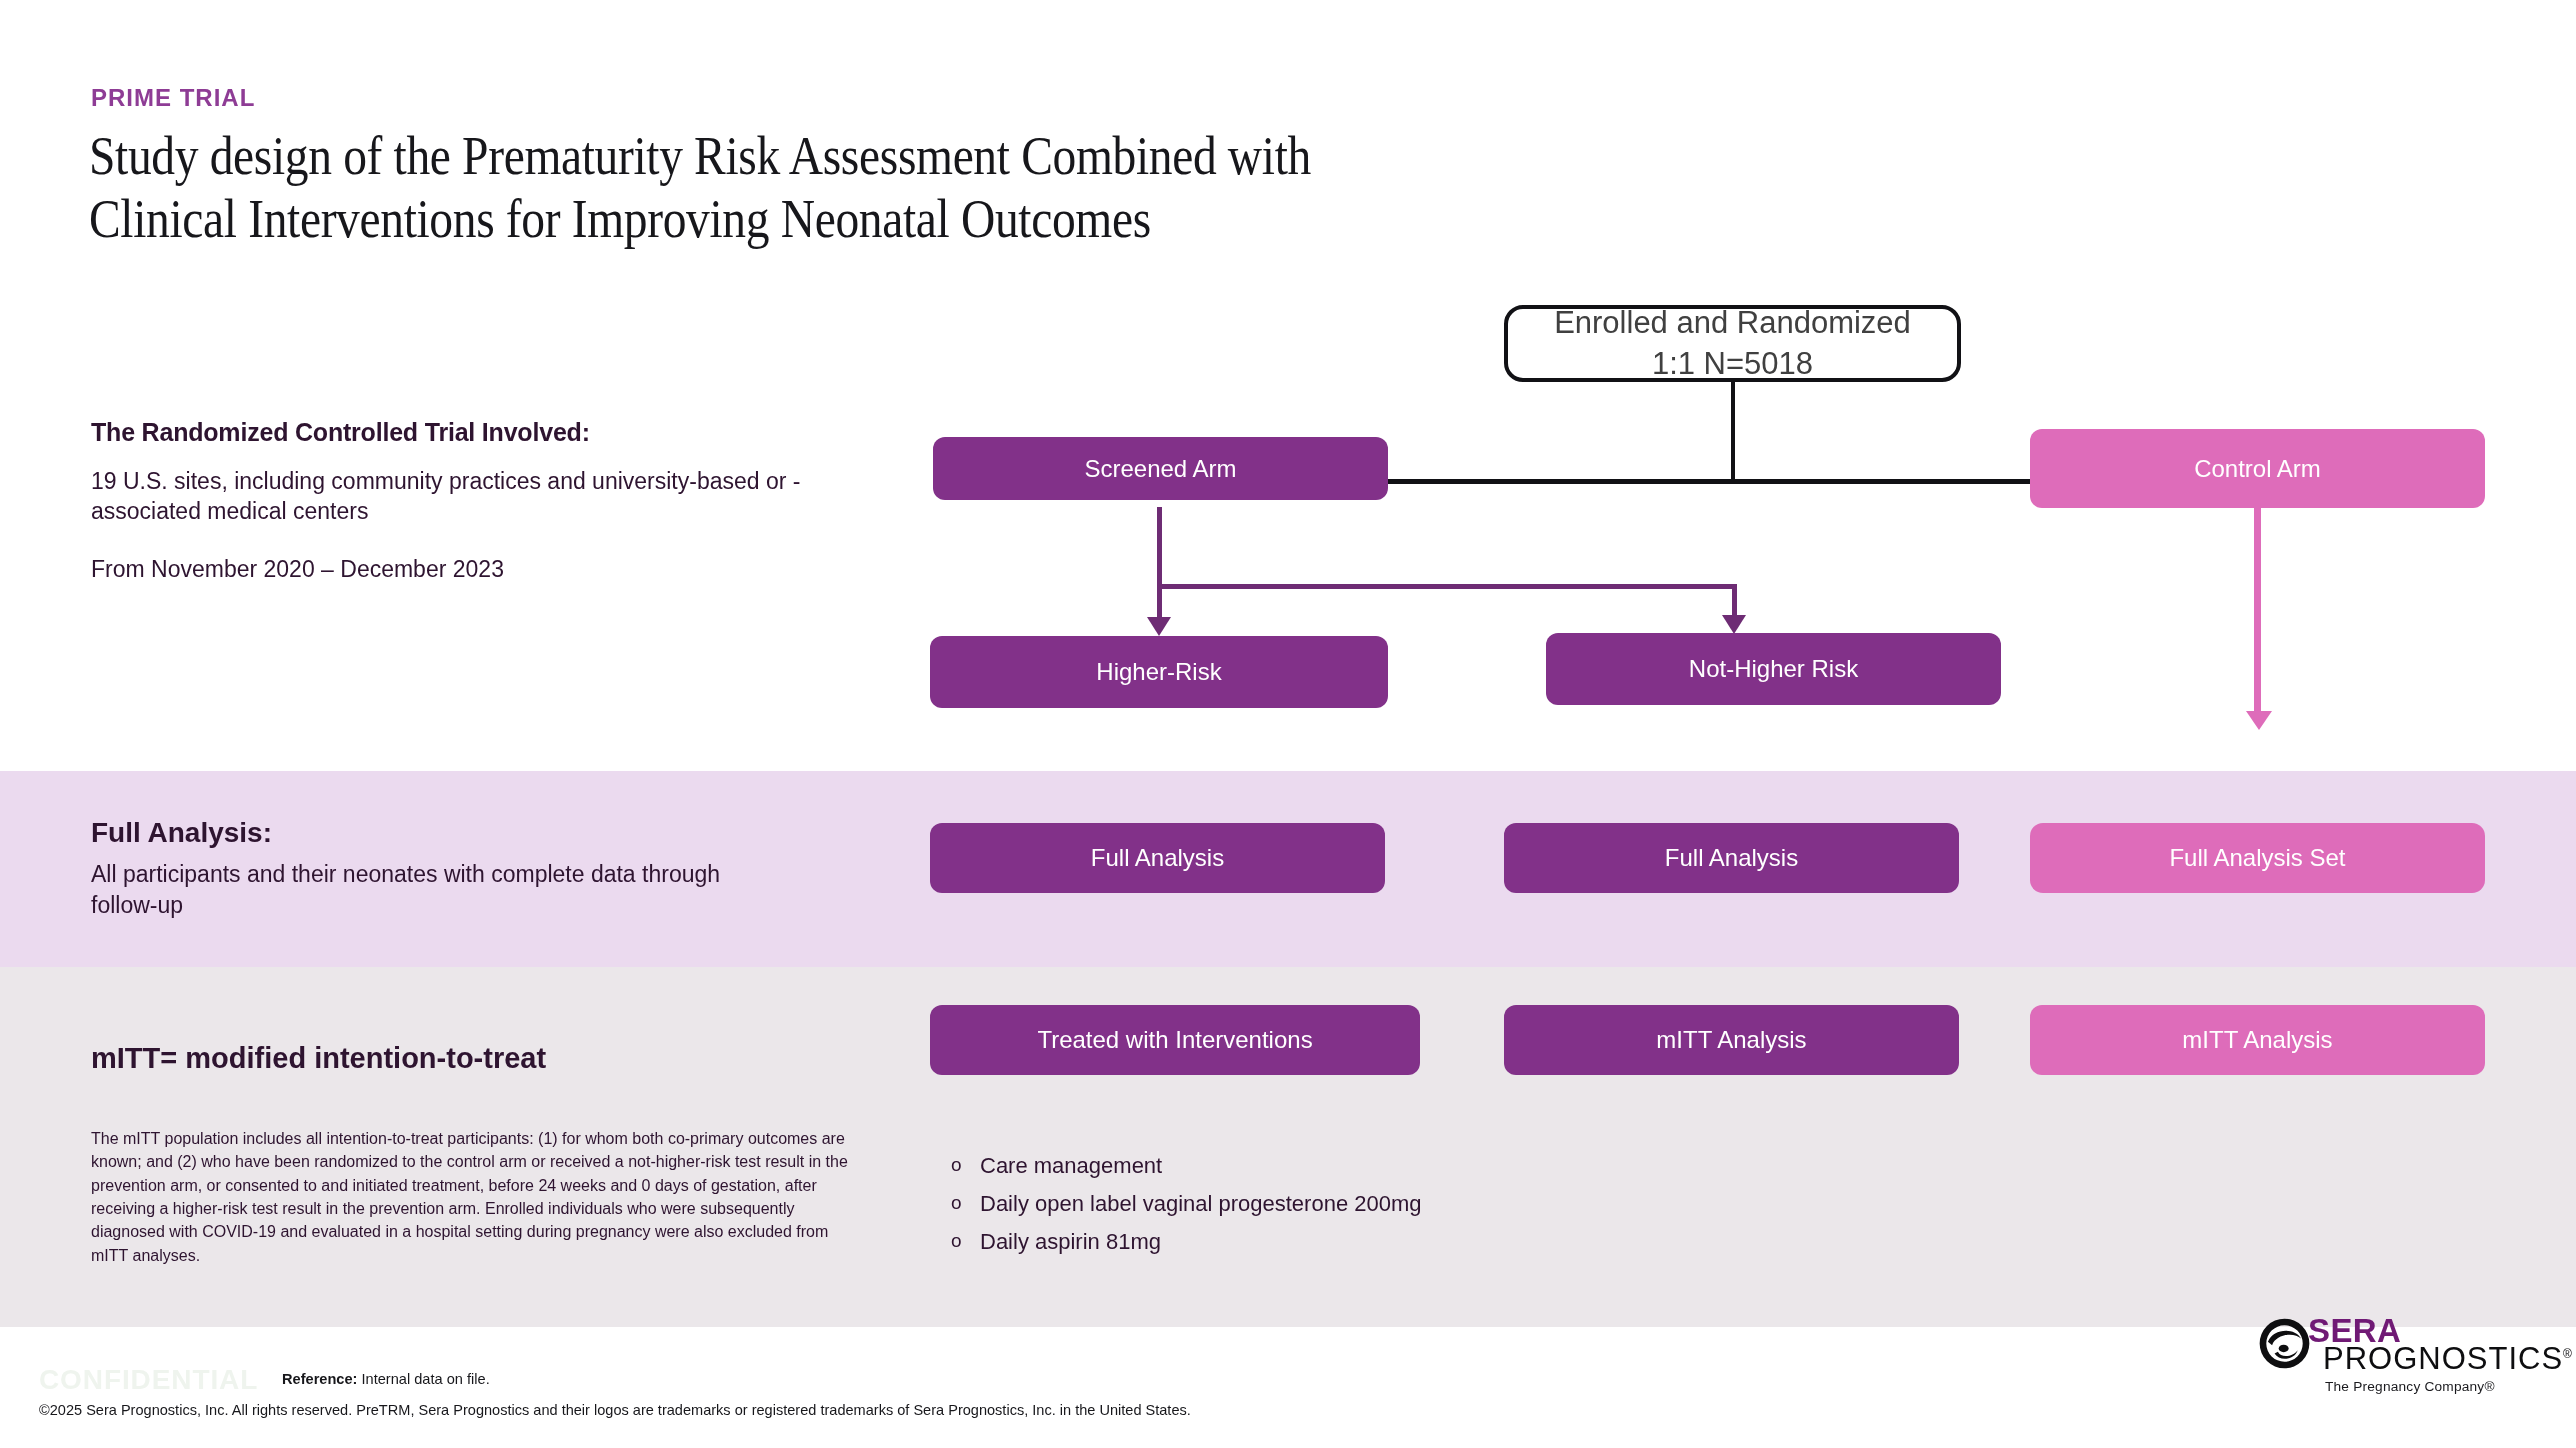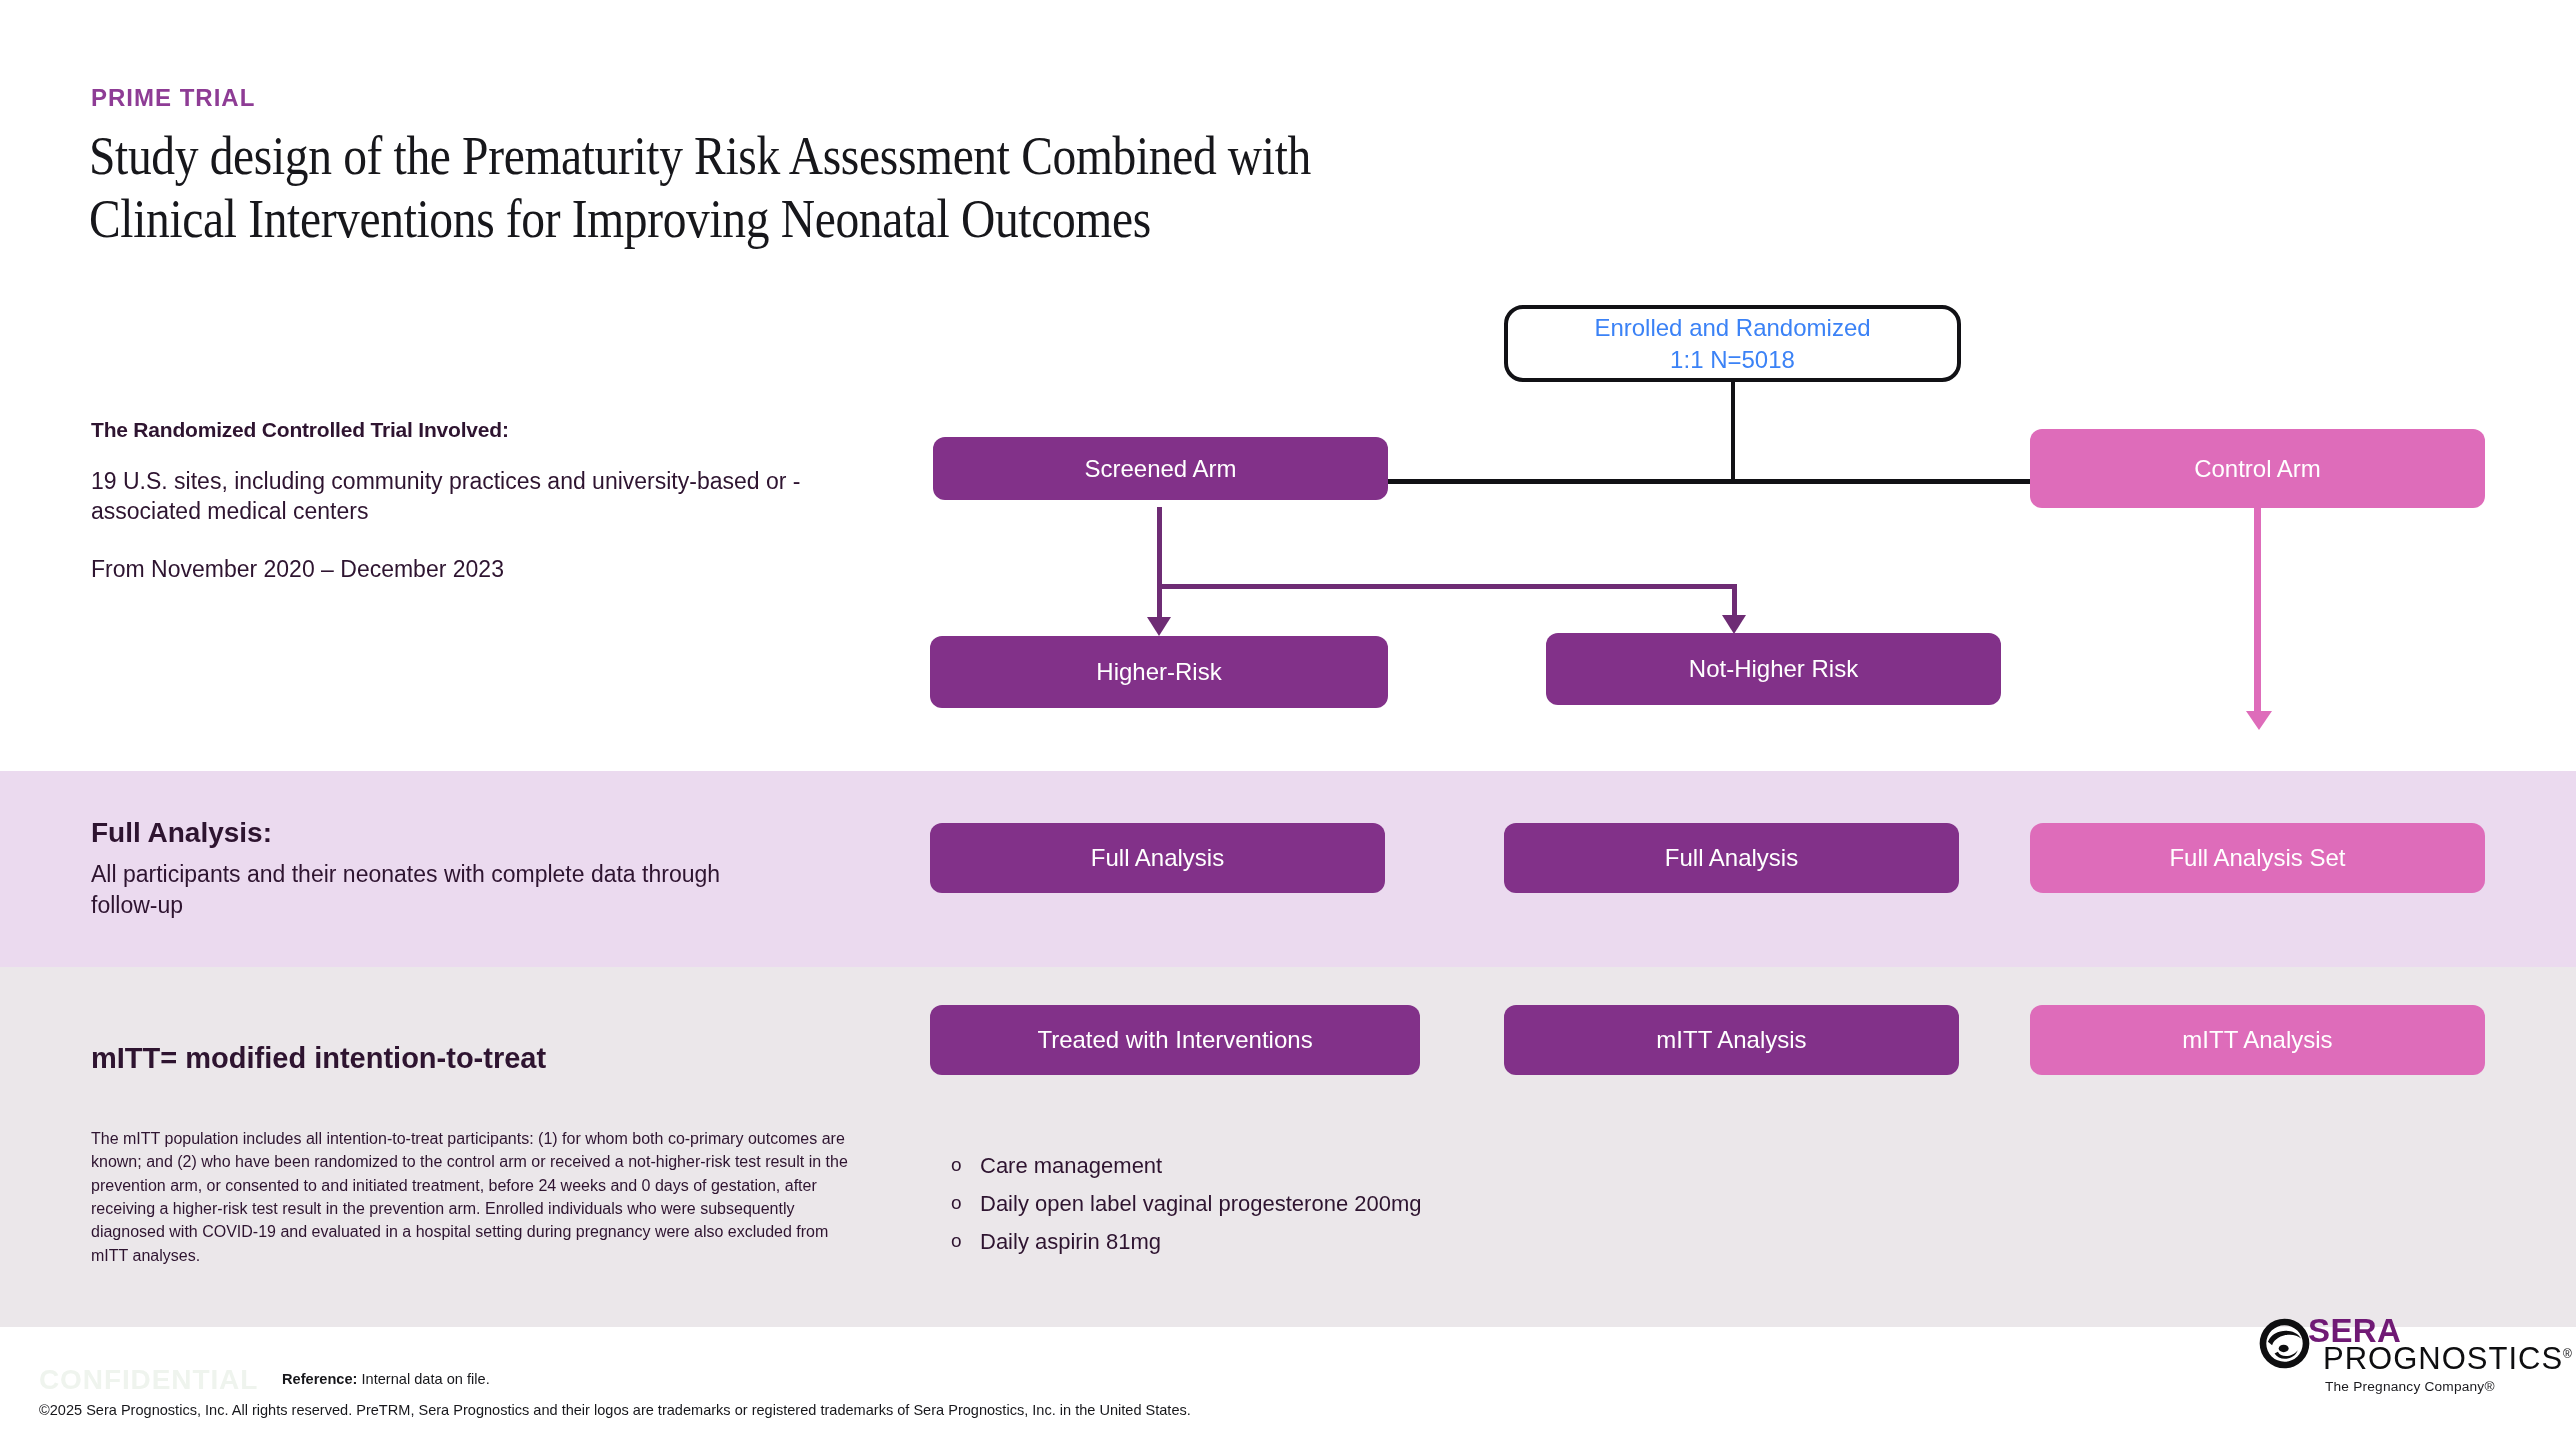--- a/index.html
+++ b/index.html
@@ -35,21 +35,21 @@
     font-size:54px;line-height:1.16;font-weight:normal;
     color:#17171B;
     letter-spacing:-0.4px;
     transform:scaleX(0.88);
     transform-origin:left top;
   }
 
   
   .lead-head{
     position:absolute;left:91px;top:418px;
-    font-size:21px;font-weight:bold;color:#2E1430;
+    font-size:25px;font-weight:bold;color:#2E1430;
     letter-spacing:-0.2px;
   }
   .lead-body{
     position:absolute;left:91px;top:466px;width:713px;
     font-size:23px;line-height:1.32;color:#2E1430;
   }
   .lead-dates{
     position:absolute;left:91px;top:554px;width:713px;
     font-size:23px;line-height:1.32;color:#2E1430;
   }
@@ -83,21 +83,21 @@
     line-height:1.25;
     box-sizing:border-box;
   }
   .box.purple{background:#823189;}
   .box.pink{background:#DE6CBA;}
 
   .box-enrolled{
     position:absolute;left:1504px;top:305px;width:457px;height:77px;
     border:4.3px solid #111115;border-radius:19px;background:#ffffff;
     display:flex;align-items:center;justify-content:center;
-    text-align:center;color:#3b82f6;font-size:24px;line-height:1.32;
+    text-align:center;color:#404040;font-size:31px;line-height:1.32;
     box-sizing:border-box;z-index:4;
   }
 
   .box-screened{left:933px;top:437px;width:455px;height:63px;}
   .box-control{left:2030px;top:429px;width:455px;height:79px;}
   .box-higher{left:930px;top:636px;width:458px;height:72px;}
   .box-nothigher{left:1506px;top:633px;width:455px;height:72px;margin-left:40px;}
 
   .box-fa1{left:930px;top:823px;width:455px;height:70px;}
   .box-fa2{left:1504px;top:823px;width:455px;height:70px;}

